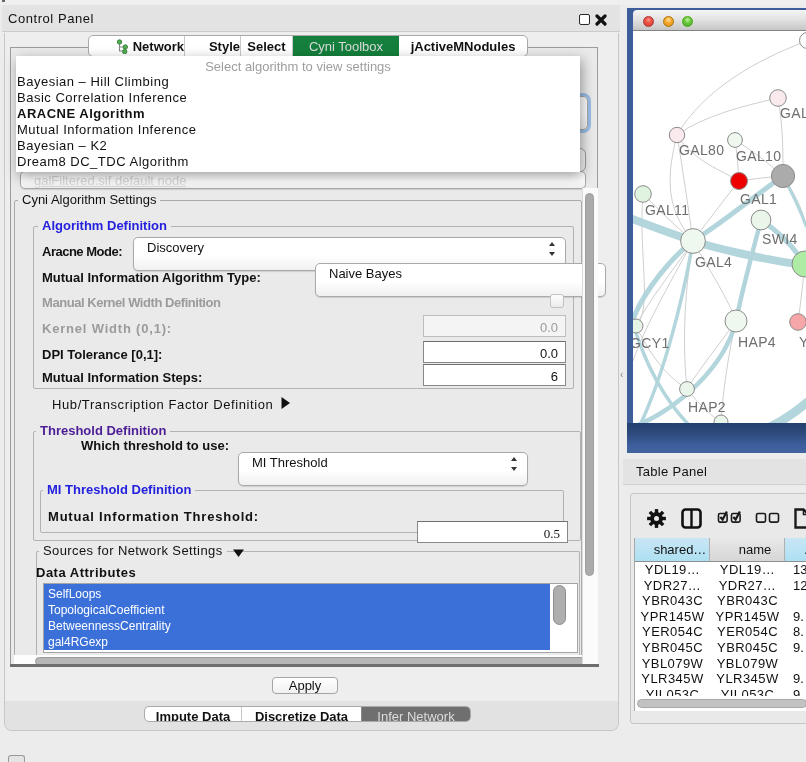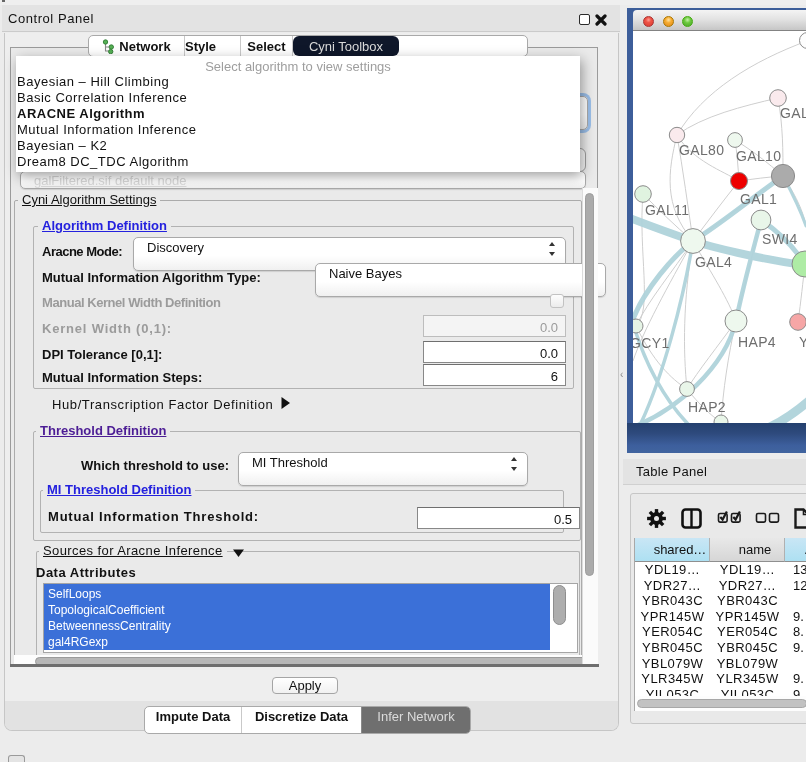--- a/index.html
+++ b/index.html
@@ -13,21 +13,21 @@
     background:linear-gradient(180deg,#ffffff 0%,#ffffff 55%,#f0f0f0 100%);
     box-shadow:0 1px 1px rgba(0,0,0,0.12); line-height:20px; padding-left:13px; }
   .combo .arr { position:absolute; right:8px; top:4px; width:8px; height:14px; }
   .arr i { position:absolute; left:0; width:0; height:0; border-left:3.5px solid transparent; border-right:3.5px solid transparent; }
   .arr i.up { top:0; border-bottom:4.5px solid #333; }
   .arr i.dn { bottom:0; border-top:4.5px solid #333; }
   .field { position:absolute; height:22px; background:#fff; border:1px solid #888;
     border-top-color:#6f6f6f; text-align:right; padding:4px 7px 0 0; }
   .field.dis { background:#f4f4f4; border:1px solid #bdbdbd; color:#9b9b9b; }
   .gbox { position:absolute; border:1px solid #b2b2b2; border-radius:2px; }
-  .glabel { position:absolute; background:#eaeaea; padding:0 4px; line-height:14px;text-decoration:underline; }
+  .glabel { position:absolute; background:#eaeaea; padding:0 4px; line-height:14px; }
 </style>
 </head>
 <body>
 
 <div class="abs" style="left:0;top:0;width:806px;height:5px;background:#efefef;"></div>
 <div class="abs" style="left:2px;top:0;width:3px;height:2px;background:#666;"></div>
 
 <div class="abs" style="left:2px;top:5px;width:618px;height:27px;background:#e3e3e3;border-bottom:1px solid #cbcbcb;"></div>
 <div class="abs" style="left:8px;top:11px;letter-spacing:0.55px;">Control Panel</div>
 
@@ -77,34 +77,34 @@
   <div class="field" style="left:413px;top:317px;width:143px;">6</div>
 
   <div class="abs" style="left:42px;top:350px;letter-spacing:0.6px;">Hub/Transcription Factor Definition</div>
   <svg class="abs" style="left:270px;top:349px;" width="11" height="14" viewBox="0 0 11 14">
       <path d="M1.5 1 L10 7 L1.5 13 Z" fill="#111"></path>
     </svg>
 
   <div class="gbox" style="left:23px;top:384px;width:548px;height:110px;"></div>
   <div class="glabel b" style="left:26px;top:377px;color:#4c1d95;">Threshold Definition</div>
 
-  <div class="abs b" style="left:71px;top:411px;">Which threshold to use:</div>
+  <div class="abs b" style="left:71px;top:391px;">Which threshold to use:</div>
   <div class="combo" style="left:228px;top:405px;width:290px;">MI Threshold<span class="arr">
         <i class="up"></i>
         <i class="dn"></i>
       </span></div>
 
   <div class="gbox" style="left:30px;top:443px;width:524px;height:43px;"></div>
   <div class="glabel b" style="left:33px;top:436px;color:#2421de;">MI Threshold Definition</div>
 
   <div class="abs b" style="left:38px;top:462px;letter-spacing:0.8px;">Mutual Information Threshold:</div>
-  <div class="field" style="left:407px;top:460px;width:163px;">0.5</div>
+  <div class="field" style="left:407px;top:474px;width:151px;font-family:Liberation Serif, serif;">0.5</div>
 
   <div class="gbox" style="left:26px;top:504px;width:544px;height:114px;border-bottom:none;"></div>
-  <div class="glabel" style="left:29px;top:497px;letter-spacing:0.4px;">Sources for Aracne Inference</div>
+  <div class="glabel" style="left:29px;top:497px;letter-spacing:0.4px;">Sources for Network Settings</div>
   <svg class="abs" style="left:222px;top:501px;" width="13" height="10" viewBox="0 0 13 10">
       <path d="M1 1.5 L12 1.5 L6.5 9 Z" fill="#111"></path>
     </svg>
 
   <div class="abs b" style="left:26px;top:518px;letter-spacing:0.5px;">Data Attributes</div>
 
   <div class="abs" style="left:33px;top:536px;width:535px;height:70px;background:#fff;border:1px solid #a5a5a5;"></div>
   <div class="abs" style="left:34px;top:537px;width:506px;height:66px;background:#3b70d8;color:#fff;font-size:12px;line-height:16px;padding:2px 0 0 4px;">
     SelfLoops<br>TopologicalCoefficient<br>BetweennessCentrality<br>gal4RGexp
   </div>
@@ -117,33 +117,34 @@
   <div class="abs" style="left:574.5px;top:146px;width:9px;height:383px;background:#ababab;border:1px solid #9e9e9e;border-radius:5px;"></div>
 </div>
 
 <div class="abs" style="left:10px;top:664px;width:589px;height:2.5px;background:#6e6e6e;"></div>
 
 <div class="abs" style="left:272px;top:677px;width:66px;height:17px;border:1px solid #a5a5a5;border-radius:4px;background:linear-gradient(#ffffff,#f1f1f1);text-align:center;line-height:16px;">Apply</div>
 
 <div class="abs" style="left:5px;top:701px;width:613px;height:29px;background:#e2e2e2;border-radius:0 0 7px 7px;"></div>
 
 <div class="abs" style="left:88px;top:35px;width:440px;height:22px;background:#fff;border:1px solid #a9a9a9;border-radius:5px;overflow:hidden;display:flex;">
-  <div style="width:96px;text-align:center;line-height:21px;font-weight:bold;border-right:1px solid #c9c9c9;">
+  <div style="width:96px;text-align:right;line-height:21px;font-weight:bold;border-right:1px solid #c9c9c9;">
     <svg width="13" height="15" viewBox="0 0 13 15" style="vertical-align:-3px;margin-right:4px;">
       <path d="M3.5 4 V12 H6.5 M3.5 8 H7" stroke="#888" stroke-width="1.1" fill="none"></path>
       <circle cx="3.5" cy="3" r="2.2" fill="#55b054" stroke="#2f7a33" stroke-width="0.9"></circle>
       <circle cx="9.3" cy="8" r="2.2" fill="#55b054" stroke="#2f7a33" stroke-width="0.9"></circle>
       <circle cx="8.7" cy="12.6" r="2.2" fill="#55b054" stroke="#2f7a33" stroke-width="0.9"></circle>
     </svg>Network</div>
-  <div style="width:56px;text-align:left;line-height:21px;font-weight:bold;border-right:1px solid #c9c9c9;">Style</div>
+  <div style="width:56px;text-align:right;line-height:21px;font-weight:bold;border-right:1px solid #c9c9c9;">Style</div>
   <div style="width:52px;text-align:center;line-height:21px;font-weight:bold;border-right:1px solid #c9c9c9;">Select</div>
-  <div style="width:106px;text-align:center;line-height:21px;background:#0f172a;color:#dadada;border-radius:6px;">Cyni Toolbox</div>
-</div>
-
-<div class="abs" style="left:144px;top:706px;width:327px;height:28px;background:#fff;border:1px solid #a9a9a9;border-radius:5px;overflow:hidden;display:flex;">
+  <div style="width:106px;text-align:center;line-height:21px;background:#15803d;color:#dadada;">Cyni Toolbox</div>
+  <div style="flex:1;text-align:center;line-height:21px;font-weight:bold;">jActiveMNodules</div>
+</div>
+
+<div class="abs" style="left:144px;top:706px;width:327px;height:16px;background:#fff;border:1px solid #a9a9a9;border-radius:5px;overflow:hidden;display:flex;">
   <div style="width:97px;text-align:center;line-height:19px;font-weight:bold;border-right:1px solid #c9c9c9;">Impute Data</div>
   <div style="width:119px;text-align:center;line-height:19px;font-weight:bold;">Discretize Data</div>
   <div style="flex:1;text-align:center;line-height:19px;background:#6f6f6f;color:#dcdcdc;border-left:1px solid #8a8a8a;">Infer Network</div>
 </div>
 
 <div class="abs" style="left:16px;top:56px;width:564px;height:116px;background:#fff;box-shadow:2px 4px 12px rgba(0,0,0,0.38);z-index:50;"></div>
 <div class="abs" style="left:16px;top:59px;width:564px;text-align:center;color:#9e9e9e;z-index:51;">Select algorithm to view settings</div>
 <div class="abs" style="left:17px;top:74px;width:560px;line-height:16px;z-index:51;letter-spacing:0.5px;">
   Bayesian – Hill Climbing<br>
   Basic Correlation Inference<br>

